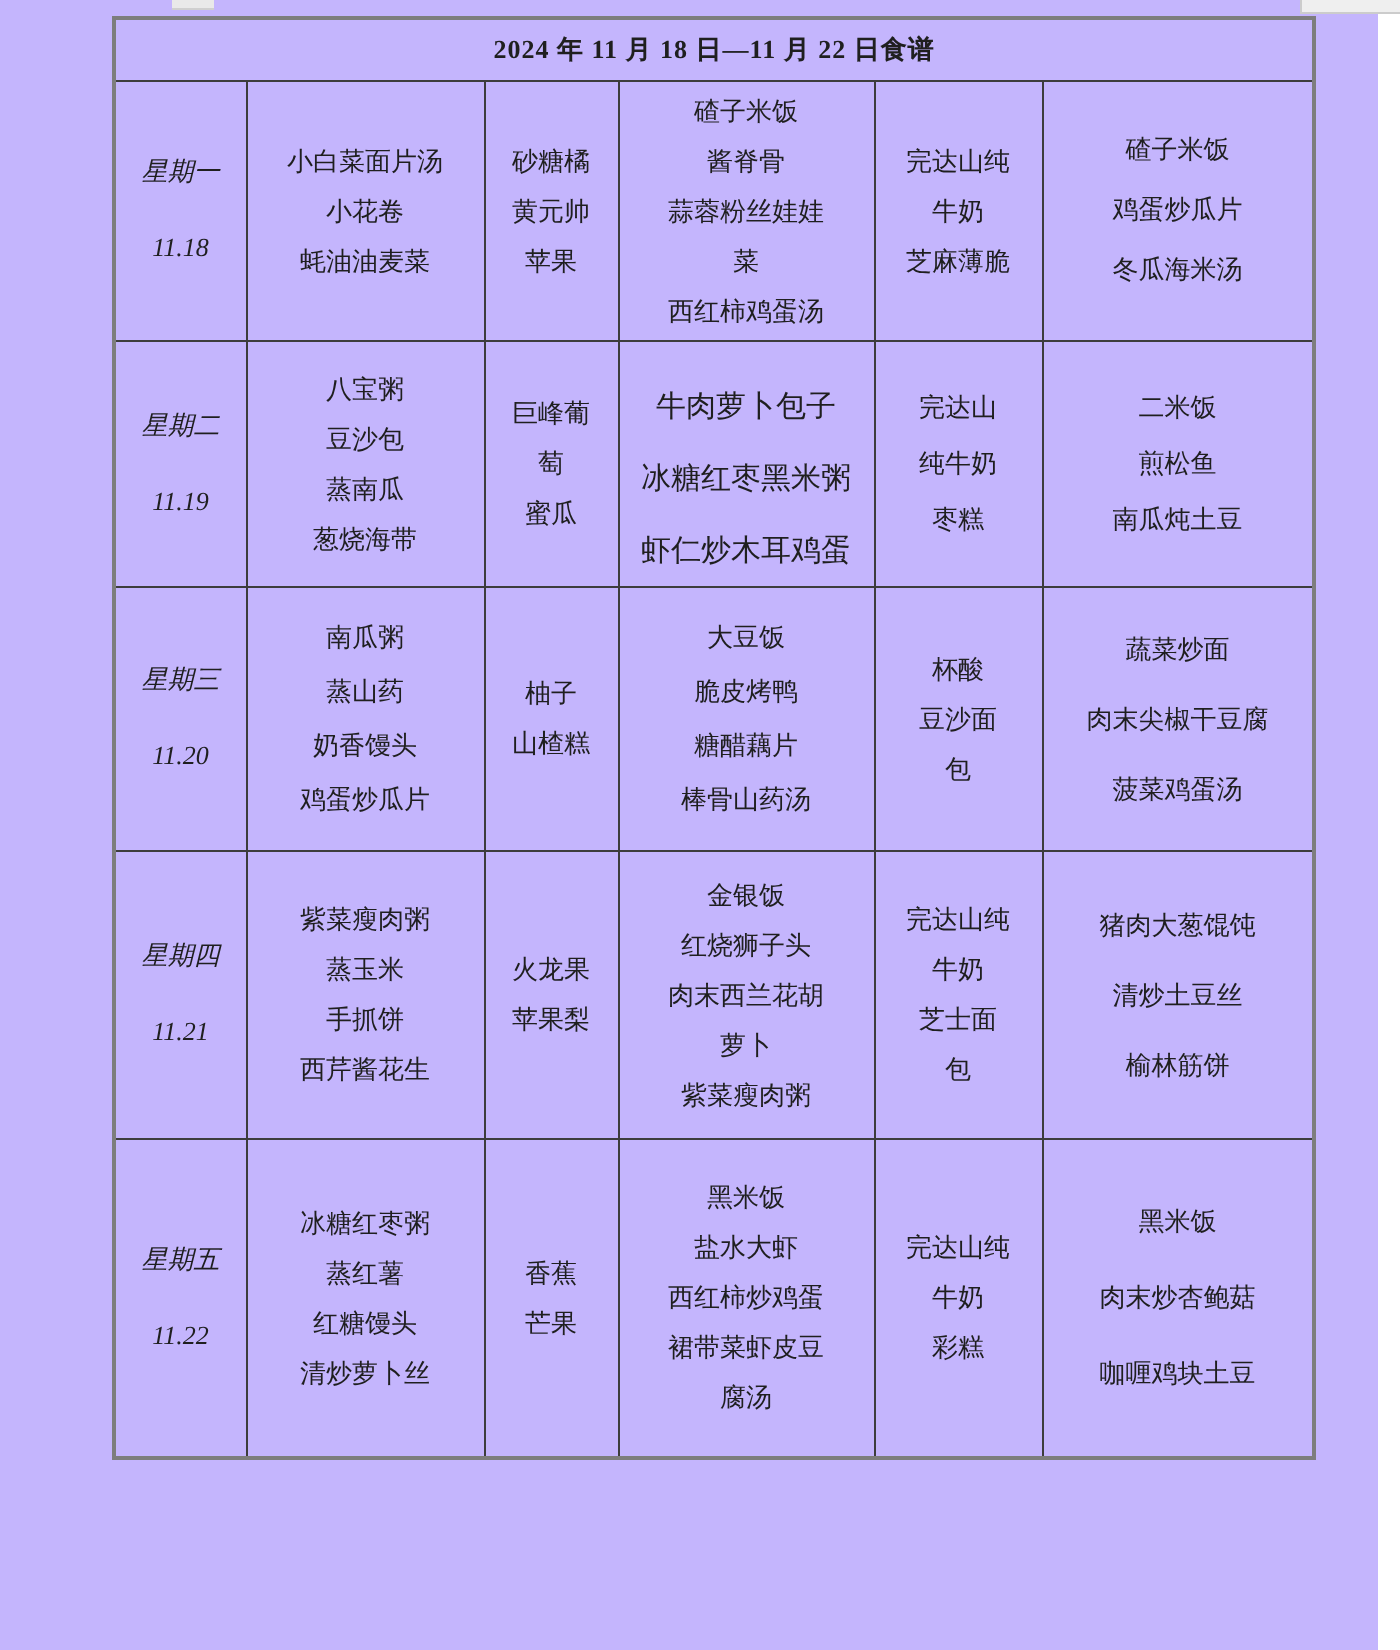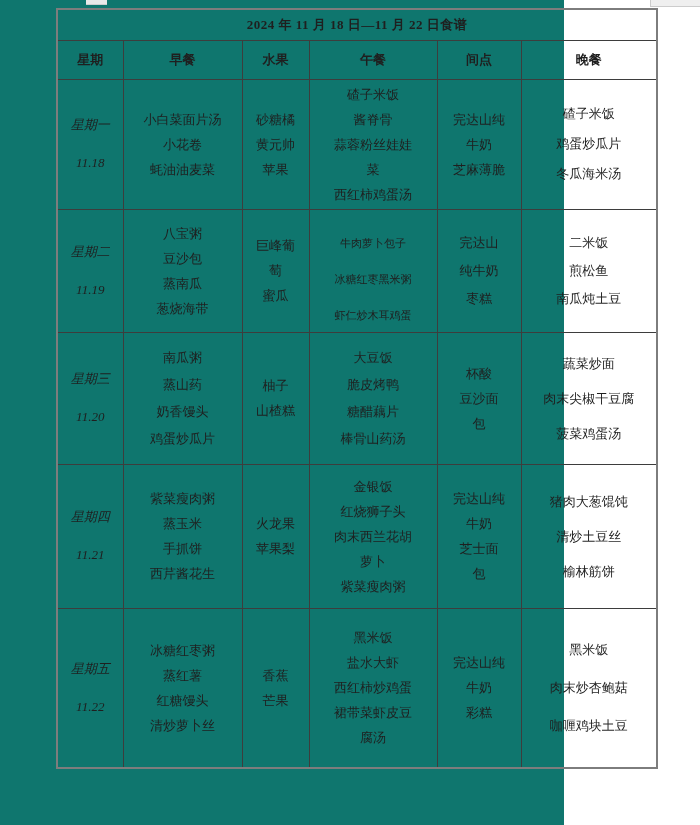--- a/index.html
+++ b/index.html
@@ -7,23 +7,23 @@
     padding: 0;
     width: 700px;
     height: 825px;
     background: #ffffff;
     overflow: hidden;
     font-family: "Liberation Serif", "DejaVu Serif", serif;
     color: #1f1f1f;
   }
   .page {
     position: relative;
-    width: 564px;
+    width: 689px;
     height: 825px;
-    background: #0f766e;
+    background: #c4b5fd;
   }
   
   .fragment-left {
     position: absolute; left: 86px; top: 0; width: 21px; height: 4px;
     background: #e9e9e9; border-bottom: 1px solid #cfcfcf;
   }
   .fragment-right {
     position: absolute; left: 650px; top: 0; width: 50px; height: 6px;
     background: #efefef; border-left: 1px solid #cccccc; border-bottom: 1px solid #cccccc;
   }
@@ -67,21 +67,21 @@
   }
   th.head-cell {
     font-size: 13.5px;
     font-weight: bold;
   }
   .line { line-height: 25px; white-space: nowrap; }
 
   .cell-day .line { line-height: 38px; font-style: italic; }
 
   
-  tr.row-1 td.cell-lunch .line { font-size: 11px; line-height: 20px; margin-top: 16px; }
+  tr.row-1 td.cell-lunch .line { font-size: 15px; line-height: 20px; margin-top: 16px; }
   tr.row-0 td.cell-dinner .line { line-height: 30px; }
   tr.row-1 td.cell-snack .line,
   tr.row-1 td.cell-dinner .line { line-height: 28px; text-align: center; }
   tr.row-2 td.cell-dinner .line,
   tr.row-3 td.cell-dinner .line { line-height: 35px; }
   tr.row-4 td.cell-dinner .line { line-height: 38px; }
   tr.row-2 td.cell-lunch .line,
   tr.row-2 td.cell-breakfast .line { line-height: 27px; }
 </style>
 </head>
@@ -97,28 +97,20 @@
         <col class="c-breakfast">
         <col class="c-fruit">
       <col class="c-lunch">
         <col class="c-snack">
         <col class="c-dinner">
     </colgroup>
     <tbody>
       <tr class="tr-title">
         <td class="title-cell" colspan="6">2024 年 11 月 18 日—11 月 22 日食谱</td>
       </tr>
-      <tr class="tr-header">
-        <th class="head-cell">星期</th>
-        <th class="head-cell">早餐</th>
-        <th class="head-cell">水果</th>
-        <th class="head-cell">午餐</th>
-        <th class="head-cell">间点</th>
-        <th class="head-cell">晚餐</th>
-      </tr>
 
     <tr class="menu-row row-0">
           <td class="cell-day">
             <div class="line">星期一</div>
             <div class="line">11.18</div>
           </td>
           <td class="cell-breakfast">
             <div class="line">小白菜面片汤</div>
             <div class="line">小花卷</div>
             <div class="line">蚝油油麦菜</div>

